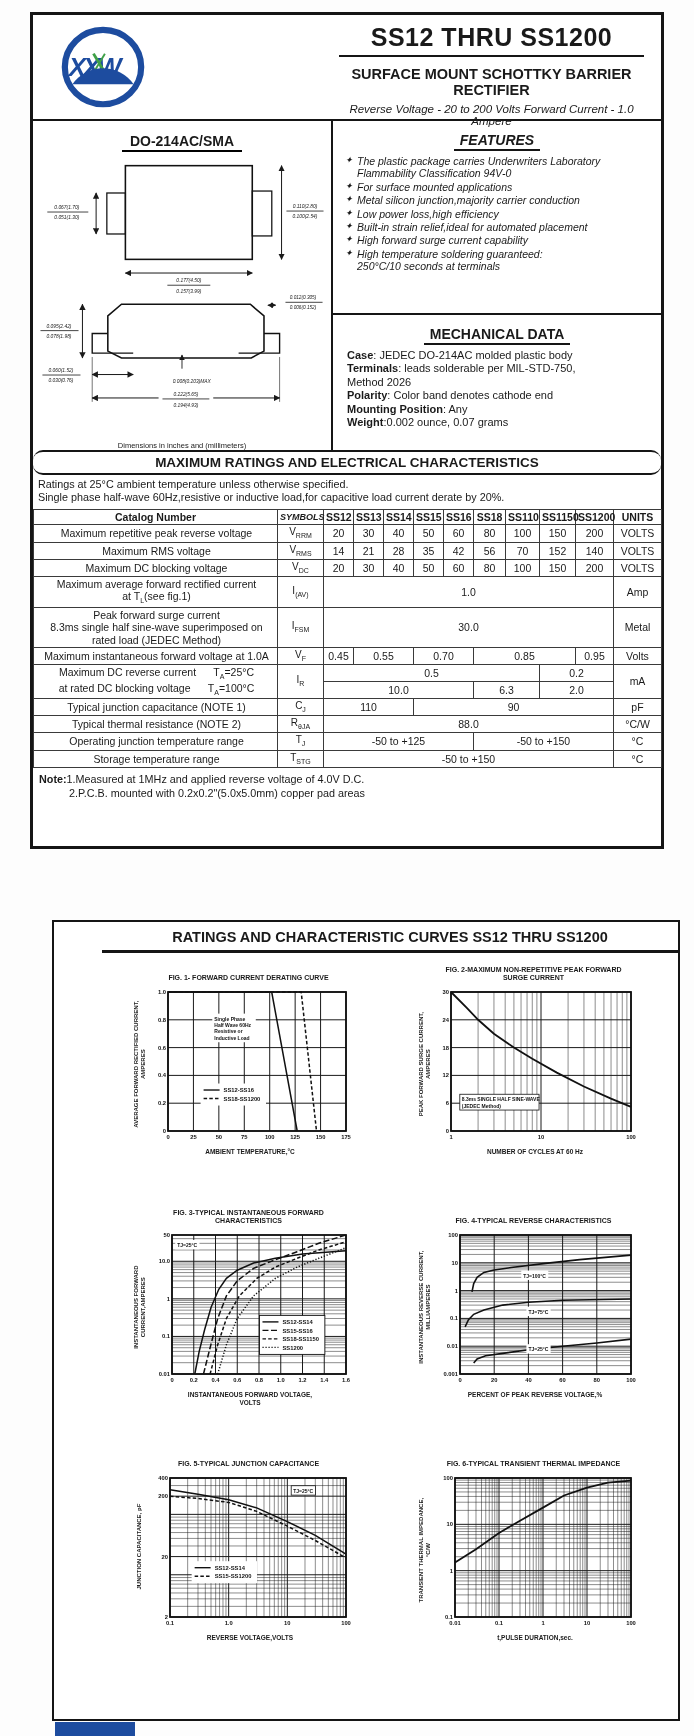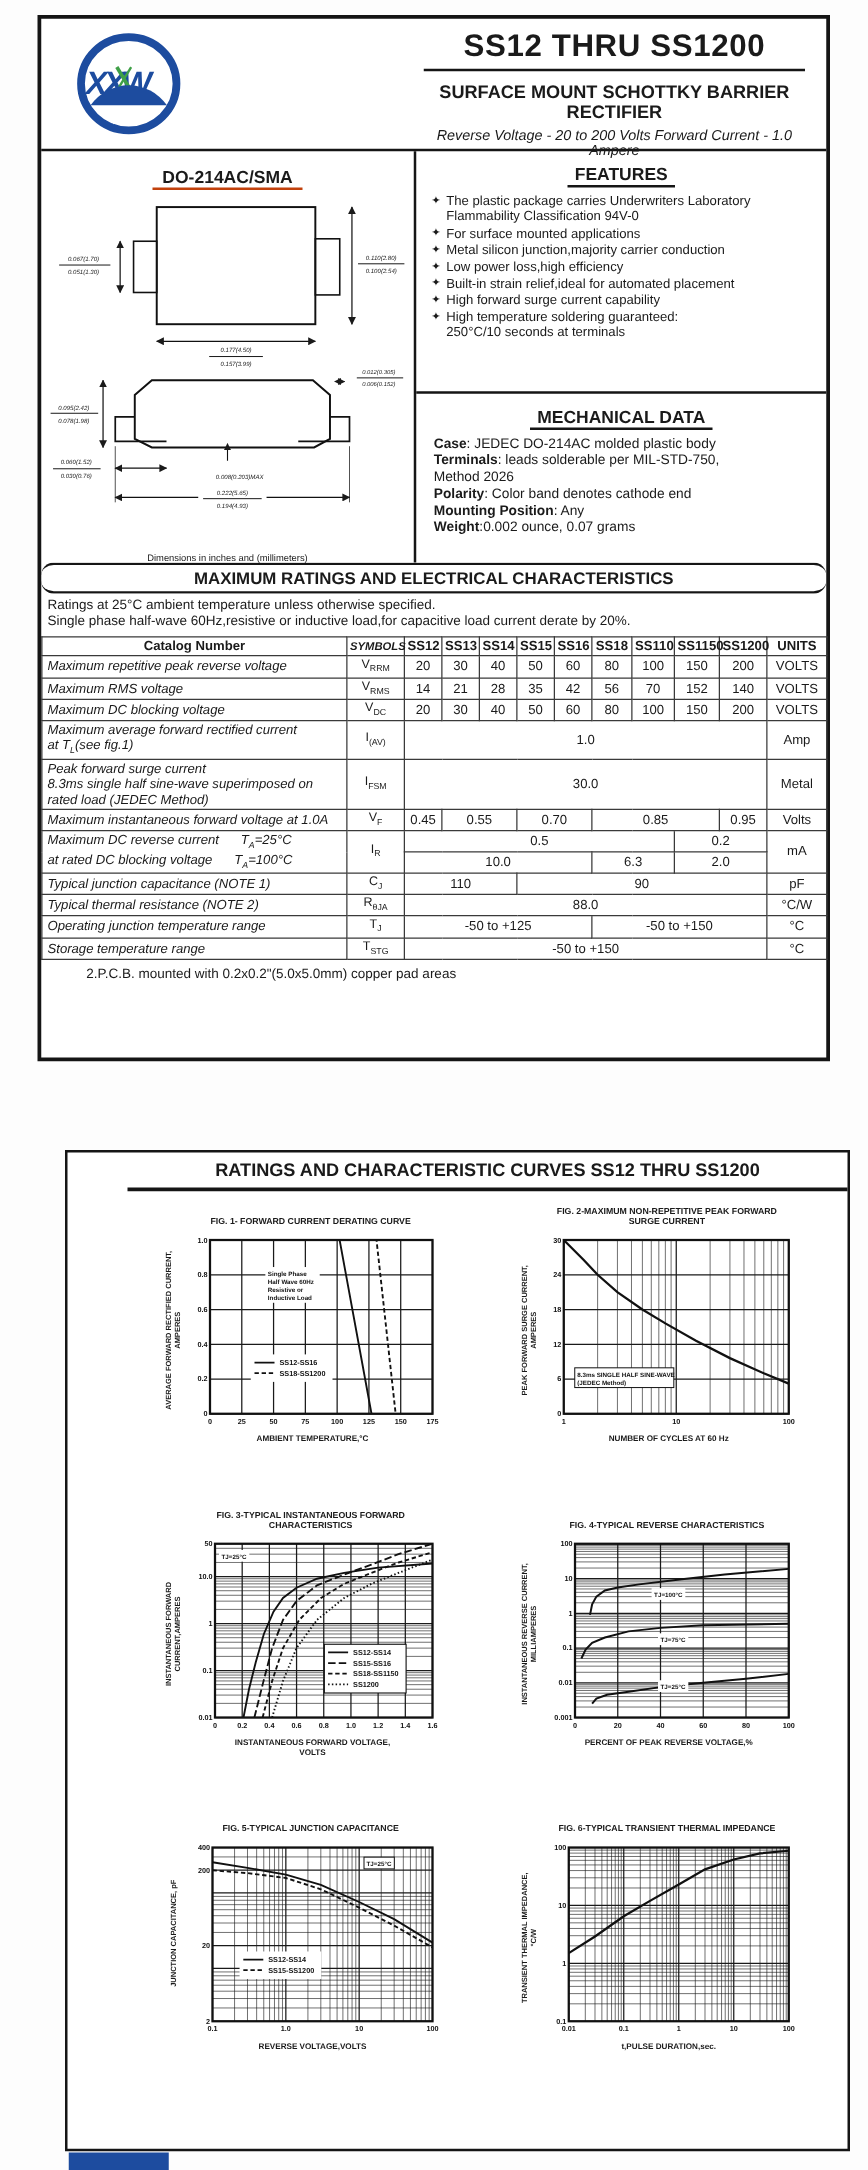--- a/index.html
+++ b/index.html
@@ -14,41 +14,41 @@
   #logo{position:absolute;left:28px;top:10px;}
   #titlewrap{position:absolute;left:295px;right:6px;top:8px;text-align:center;}
   #doctitle{font-size:25px;font-weight:bold;letter-spacing:.5px;text-align:center;}
   #title-rule{height:2px;background:#151515;width:305px;margin:3px auto 9px;}
   #subtitle{font-size:14.5px;font-weight:bold;}
   #tagline{font-style:italic;font-size:11.5px;margin-top:5px;}
 
   
   #contentrow{display:flex;}
   #pkgcol{width:300px;border-right:2px solid #151515;height:329px;box-sizing:border-box;text-align:center;}
-  #pkg-title{font-size:14px;font-weight:bold;margin-top:12px;display:inline-block;border-bottom:2px solid #c2410c;padding:0 8px 1px;}
+  #pkg-title{font-size:14px;font-weight:bold;margin-top:12px;display:inline-block;border-bottom:2px solid #000000;padding:0 8px 1px;}
   #pkg-caption{font-size:7.5px;margin-top:0px;}
   #infocol{flex:1;}
   .sec-h{text-align:center;margin:10px 0 6px;}
   .sec-h span{font-size:14px;font-weight:bold;border-bottom:2px solid #151515;padding:0 6px 1px;}
-  #features-box{border-bottom:2px solid #151515;min-height:184px;box-sizing:border-box;padding-bottom:6px;}
+  #features-box{border-bottom:2px solid #151515;min-height:184px;box-sizing:border-box;padding-bottom:6px;font-style:italic;}
   #features-list{list-style:none;margin:2px 6px 0 12px;padding:0;font-size:10.5px;line-height:1.18;}
   #features-list li{position:relative;padding-left:12px;margin-bottom:1px;white-space:pre-line;}
   #features-list .blt{position:absolute;left:0;top:0;font-size:9px;}
   #mech-box{padding-bottom:4px;}
   #mech-lines{margin:2px 8px 0 14px;font-size:11px;line-height:1.22;}
   #mech-lines div{white-space:pre-line;}
 
   
   #rbanner{border-top:2px solid #151515;border-bottom:2px solid #151515;text-align:center;
            font-weight:bold;font-size:13.5px;padding:3px 0;border-radius:10px;}
   #conds{font-size:10.8px;padding:3px 5px 4px;line-height:1.25;}
   table{border-collapse:collapse;width:628px;table-layout:fixed;}
   th,td{border:1px solid #3a3a3a;font-size:10.5px;padding:1px 2px;text-align:center;line-height:1.18;}
   th{font-weight:bold;}
-  td.lbl{text-align:left;padding-left:4px;white-space:pre-wrap;font-style:italic;}
+  td.lbl{text-align:center;padding-left:4px;white-space:pre-wrap;}
   td.sym{font-size:10px;}
   sub{font-size:7px;}
   th.symh{font-style:italic;font-size:9px;}
   #notes{font-size:10.8px;padding:4px 6px;line-height:1.35;}
   #notes .n2{padding-left:30px;}
 
   
   #cbanner{text-align:center;font-weight:bold;font-size:14.5px;padding:7px 0 5px;border-bottom:3px solid #151515;}
   #figgrid{display:grid;grid-template-columns:1fr 1fr;padding:10px 2px 0 4px;}
   .fig{width:238px;margin:0 auto;height:243px;}
@@ -306,20 +306,21 @@
         <tr>
           <td class="lbl">Storage temperature range</td>
           <td class="sym">T<sub>STG</sub></td>
           <td colspan="9">-50 to +150</td>
           <td>°C</td>
         </tr>
       </tbody>
   </table>
 
   <div id="notes">
+    <div><b>Note:</b><span>1.Measured at 1MHz and applied reverse voltage of 4.0V D.C.</span></div>
     <div class="n2">2.P.C.B. mounted with 0.2x0.2"(5.0x5.0mm) copper pad areas</div>
   </div>
 </div>
 
 <div class="blk" id="block2">
   <div id="cbanner">RATINGS AND CHARACTERISTIC CURVES SS12 THRU SS1200</div>
   <div id="figgrid">
     <div class="fig">
       <div class="fig-title">FIG. 1- FORWARD CURRENT DERATING CURVE</div>
       <div class="fig-body">

